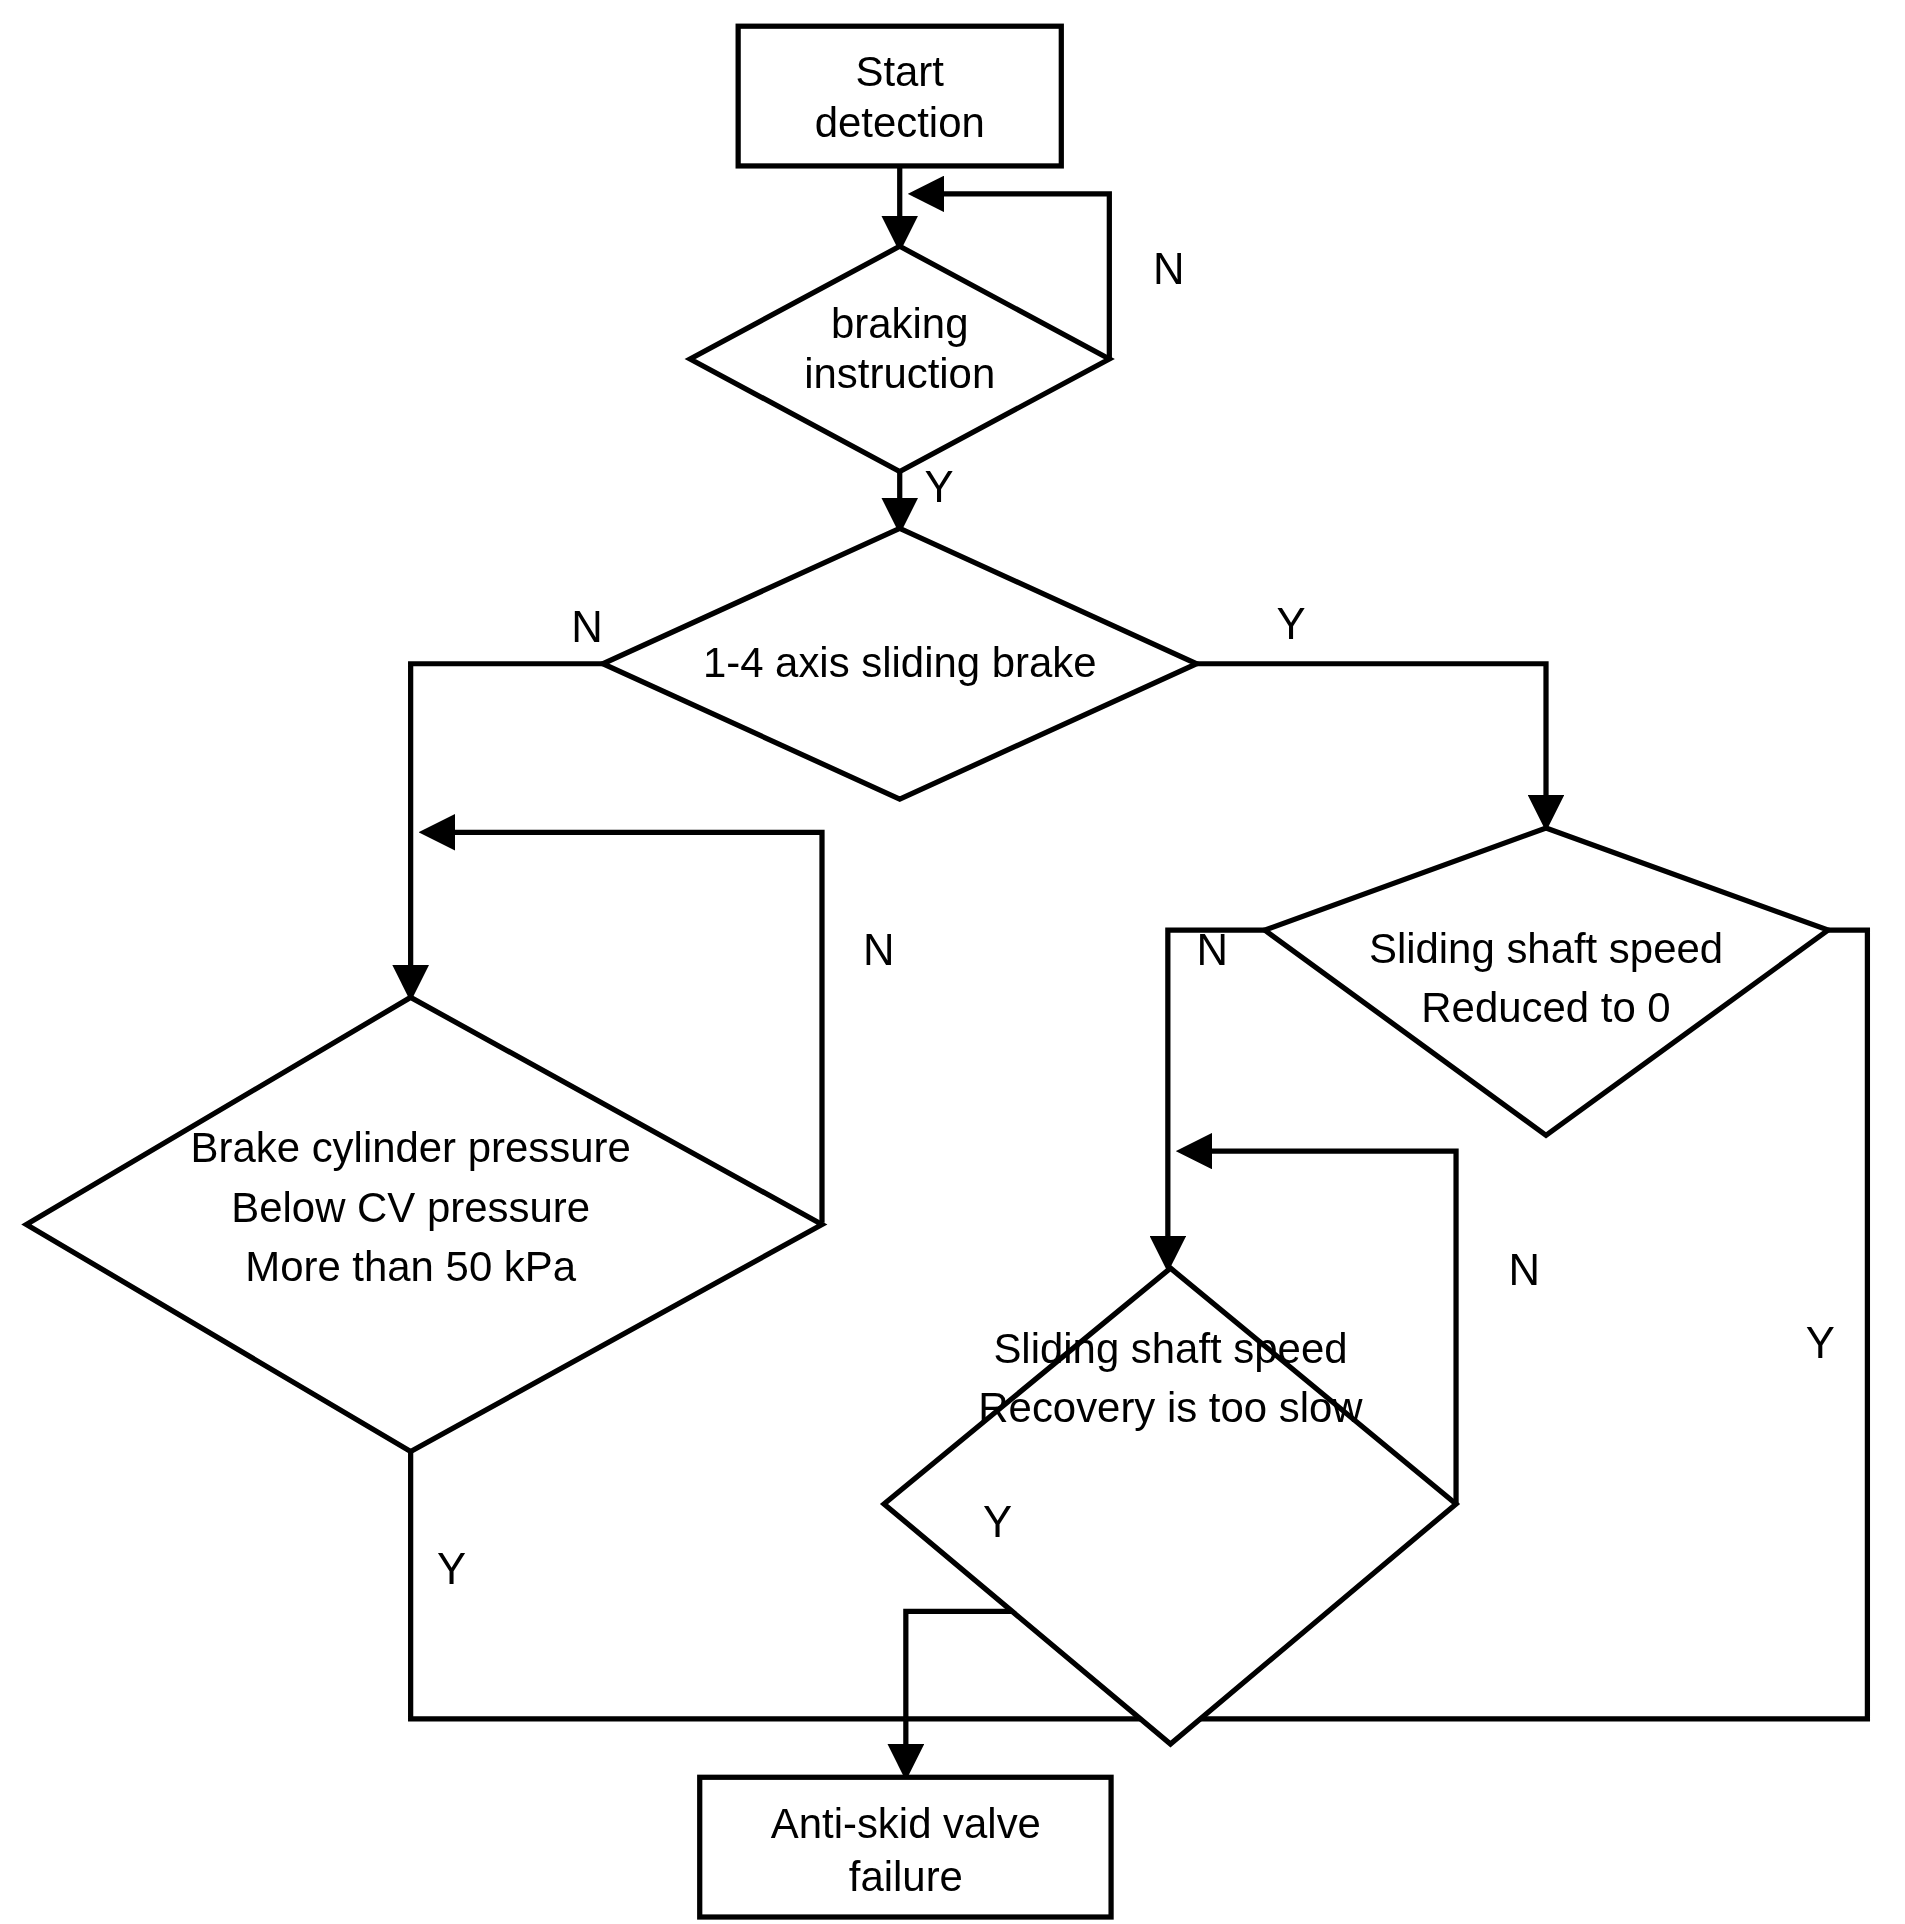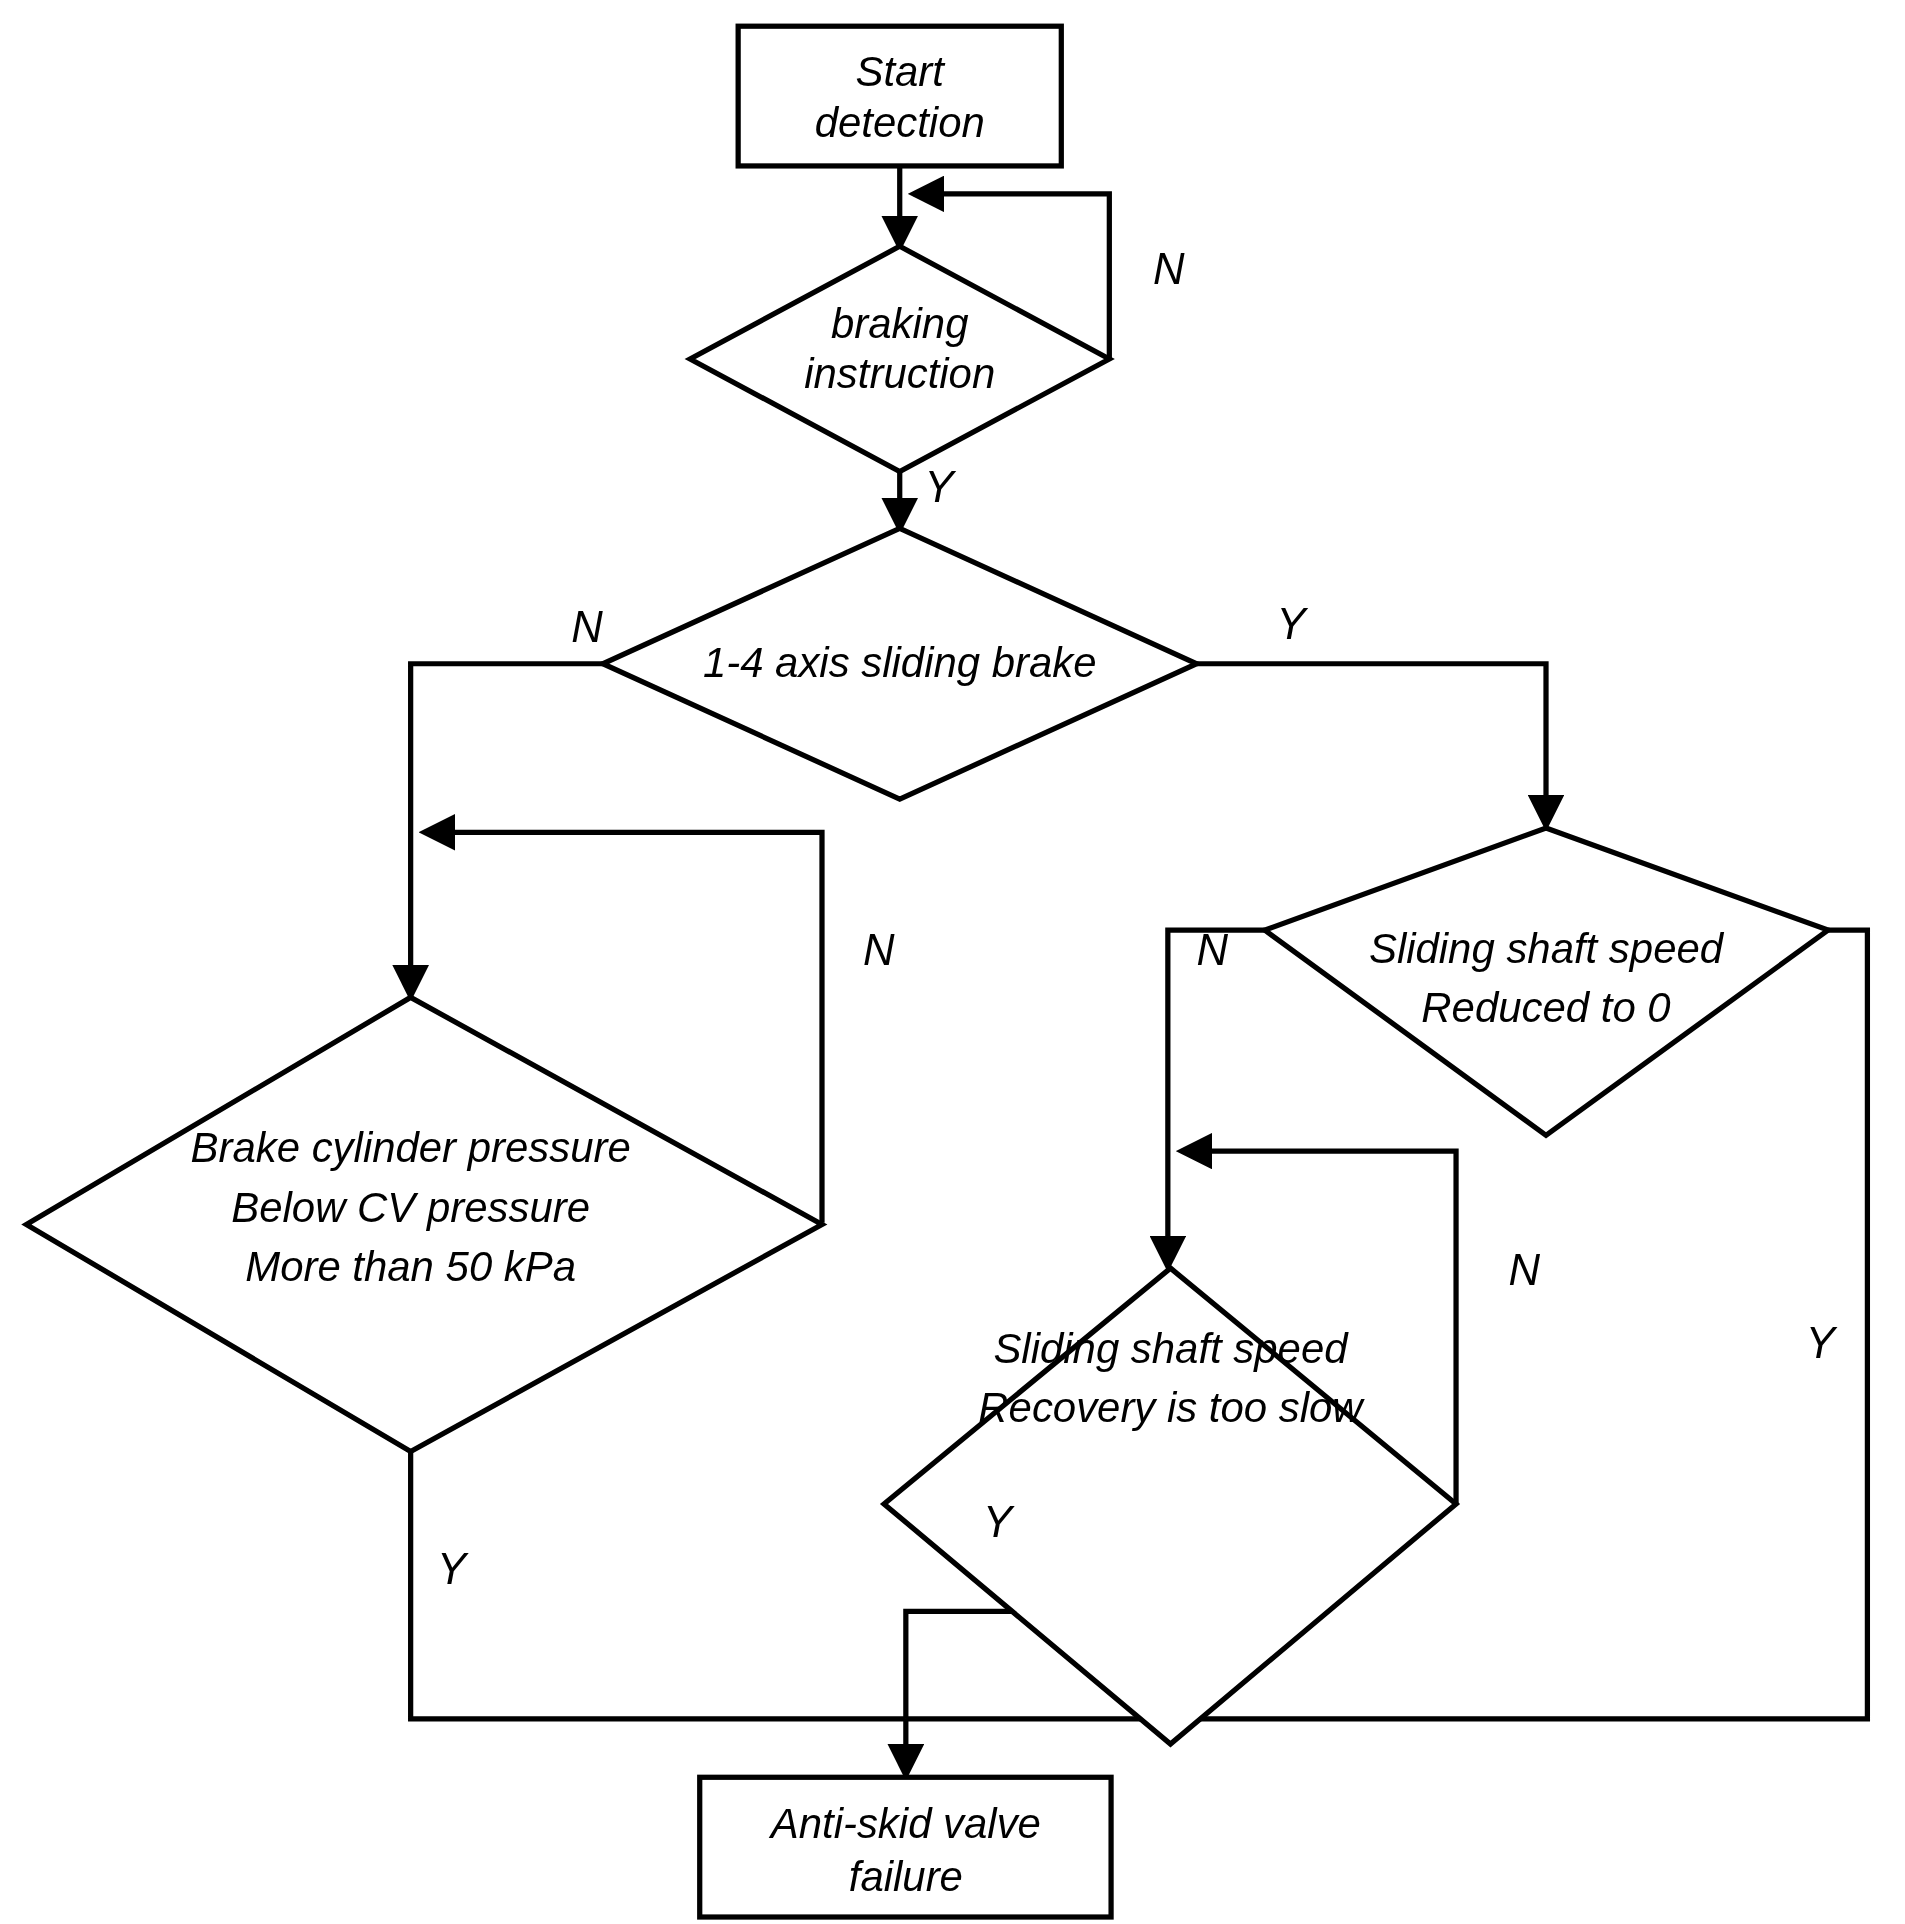--- a/index.html
+++ b/index.html
@@ -7,21 +7,20 @@
     padding: 0;
     background: #ffffff;
   }
   #flowchart-root {
     position: relative;
     width: 1878px;
     height: 1924px;
     background: #ffffff;
     font-family: "Liberation Sans", sans-serif;
     overflow: hidden;
-    font-style: italic;
   }
   svg.chart-canvas {
     position: absolute;
     top: 0;
     left: 0;
     width: 1906px;
     height: 1924px;
     display: block;
   }
   .shape-outline {

